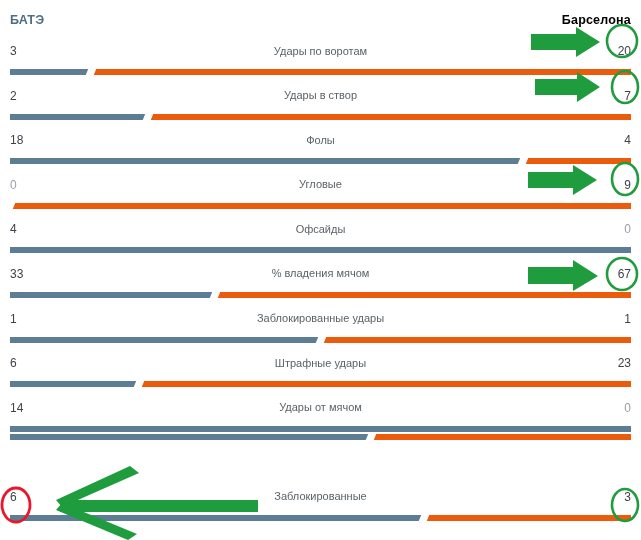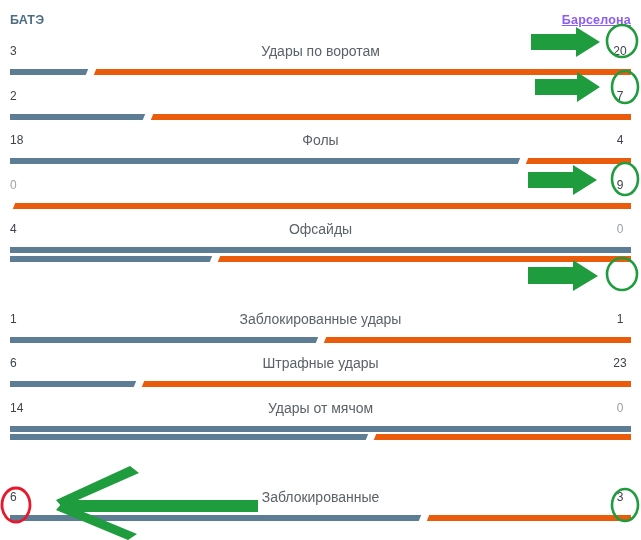--- a/index.html
+++ b/index.html
@@ -28,21 +28,21 @@
     display: flex;
     align-items: center;
     justify-content: space-between;
   }
   .team-name {
     font-size: 12.5px;
     font-weight: bold;
     letter-spacing: 0.2px;
   }
   .team-home { color: #4c6d82; }
-  .team-away { color: #8b5cf6; text-decoration: underline; }
+  .team-away { color: #000000; }
 
   
   .rows {
     position: relative;
   }
   .stat-row {
     position: relative;
     height: 44.6px;
     box-sizing: border-box;
   }
@@ -53,27 +53,27 @@
     align-items: center;
     justify-content: space-between;
   }
   .val {
     font-size: 12px;
     color: #3d4349;
     min-width: 22px;
     line-height: 1;
   }
   .val.home { text-align: left; }
-  .val.away { text-align: center; }
+  .val.away { text-align: right; }
   .val.zero { color: #9aa1a8; }
   .label {
     position: absolute;
     left: 0; right: 0;
     text-align: center;
-    font-size: 14px;
+    font-size: 11px;
     color: #5b6268;
     line-height: 1;
     pointer-events: none;
   }
   .bar {
     position: relative;
     height: 6px;
     width: 100%;
     background: #ea5b0c;
     overflow: hidden;
@@ -121,56 +121,63 @@
           <span class="label">Удары по воротам</span>
           <span class="val away">20</span>
         </div>
         <div class="bar">
           <div class="bar-home" style="width: 13%;"></div>
         </div>
       </div>
       <div class="stat-row">
         <div class="row-top">
           <span class="val home">2</span>
+          <span class="label">Удары в створ</span>
           <span class="val away">7</span>
         </div>
         <div class="bar">
           <div class="bar-home" style="width: 22.2%;"></div>
         </div>
       </div>
       <div class="stat-row">
         <div class="row-top">
           <span class="val home">18</span>
           <span class="label">Фолы</span>
           <span class="val away">4</span>
         </div>
         <div class="bar">
           <div class="bar-home" style="width: 82.6%;"></div>
         </div>
       </div>
       <div class="stat-row">
         <div class="row-top">
           <span class="val home zero">0</span>
+          <span class="label">Угловые</span>
           <span class="val away">9</span>
         </div>
         <div class="bar">
           <div class="bar-home empty" style="width: 0%;"></div>
         </div>
       </div>
       <div class="stat-row">
         <div class="row-top">
           <span class="val home">4</span>
           <span class="label">Офсайды</span>
           <span class="val away zero">0</span>
         </div>
         <div class="bar">
           <div class="bar-home full" style="width: 100%;"></div>
         </div>
       </div>
       <div class="stat-row">
+        <div class="row-top">
+          <span class="val home">33</span>
+          <span class="label">% владения мячом</span>
+          <span class="val away">67</span>
+        </div>
         <div class="bar">
           <div class="bar-home" style="width: 33%;"></div>
         </div>
       </div>
       <div class="stat-row">
         <div class="row-top">
           <span class="val home">1</span>
           <span class="label">Заблокированные удары</span>
           <span class="val away">1</span>
         </div>

